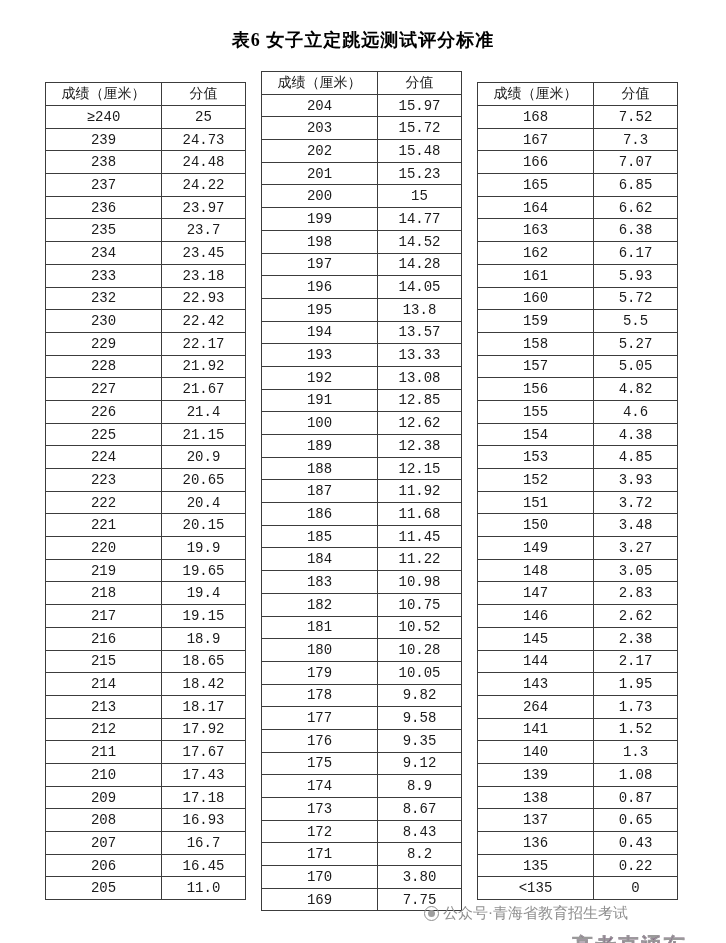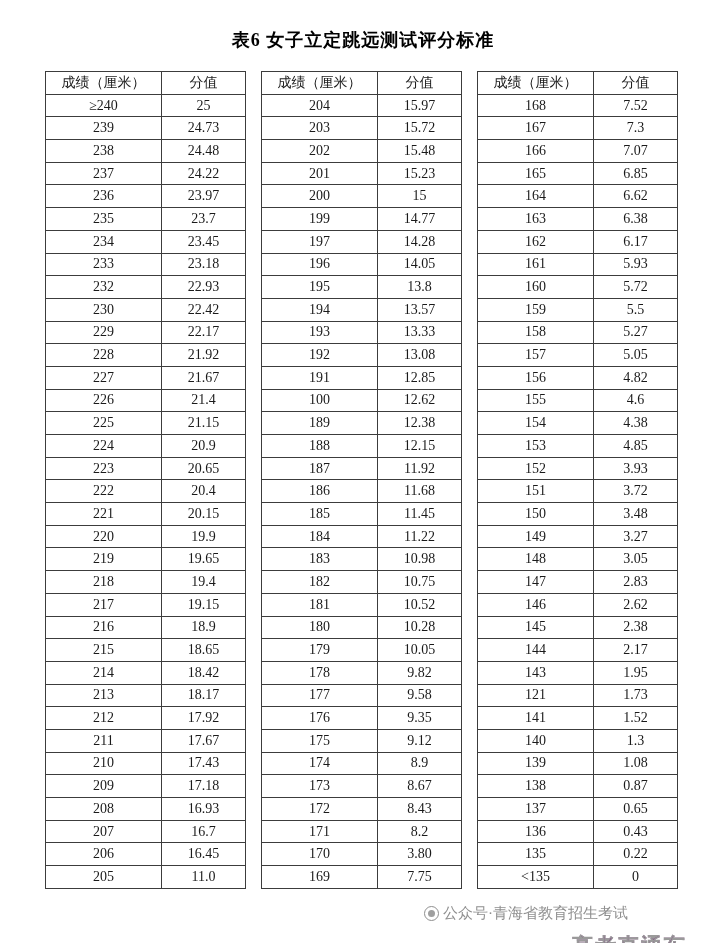--- a/index.html
+++ b/index.html
@@ -27,20 +27,21 @@
     color: #000000;
     letter-spacing: 1px;
   }
   .tables-wrap {
     position: absolute;
     top: 71px;
     left: 45px;
     display: flex;
     gap: 15px;
     align-items: center;
+    font-family: Liberation Mono, monospace;
   }
   table.score-table {
     border-collapse: collapse;
     table-layout: fixed;
   }
   table.score-table th,
   table.score-table td {
     border: 1px solid #3c3c3c;
     text-align: center;
     vertical-align: middle;
@@ -294,20 +295,24 @@
           </tr>
           <tr>
             <td>200</td>
             <td>15</td>
           </tr>
           <tr>
             <td>199</td>
             <td>14.77</td>
           </tr>
           <tr>
+            <td>198</td>
+            <td>14.52</td>
+          </tr>
+          <tr>
             <td>197</td>
             <td>14.28</td>
           </tr>
           <tr>
             <td>196</td>
             <td>14.05</td>
           </tr>
           <tr>
             <td>195</td>
             <td>13.8</td>
@@ -529,21 +534,21 @@
           </tr>
           <tr>
             <td>144</td>
             <td>2.17</td>
           </tr>
           <tr>
             <td>143</td>
             <td>1.95</td>
           </tr>
           <tr>
-            <td>121</td>
+            <td>264</td>
             <td>1.73</td>
           </tr>
           <tr>
             <td>141</td>
             <td>1.52</td>
           </tr>
           <tr>
             <td>140</td>
             <td>1.3</td>
           </tr>

